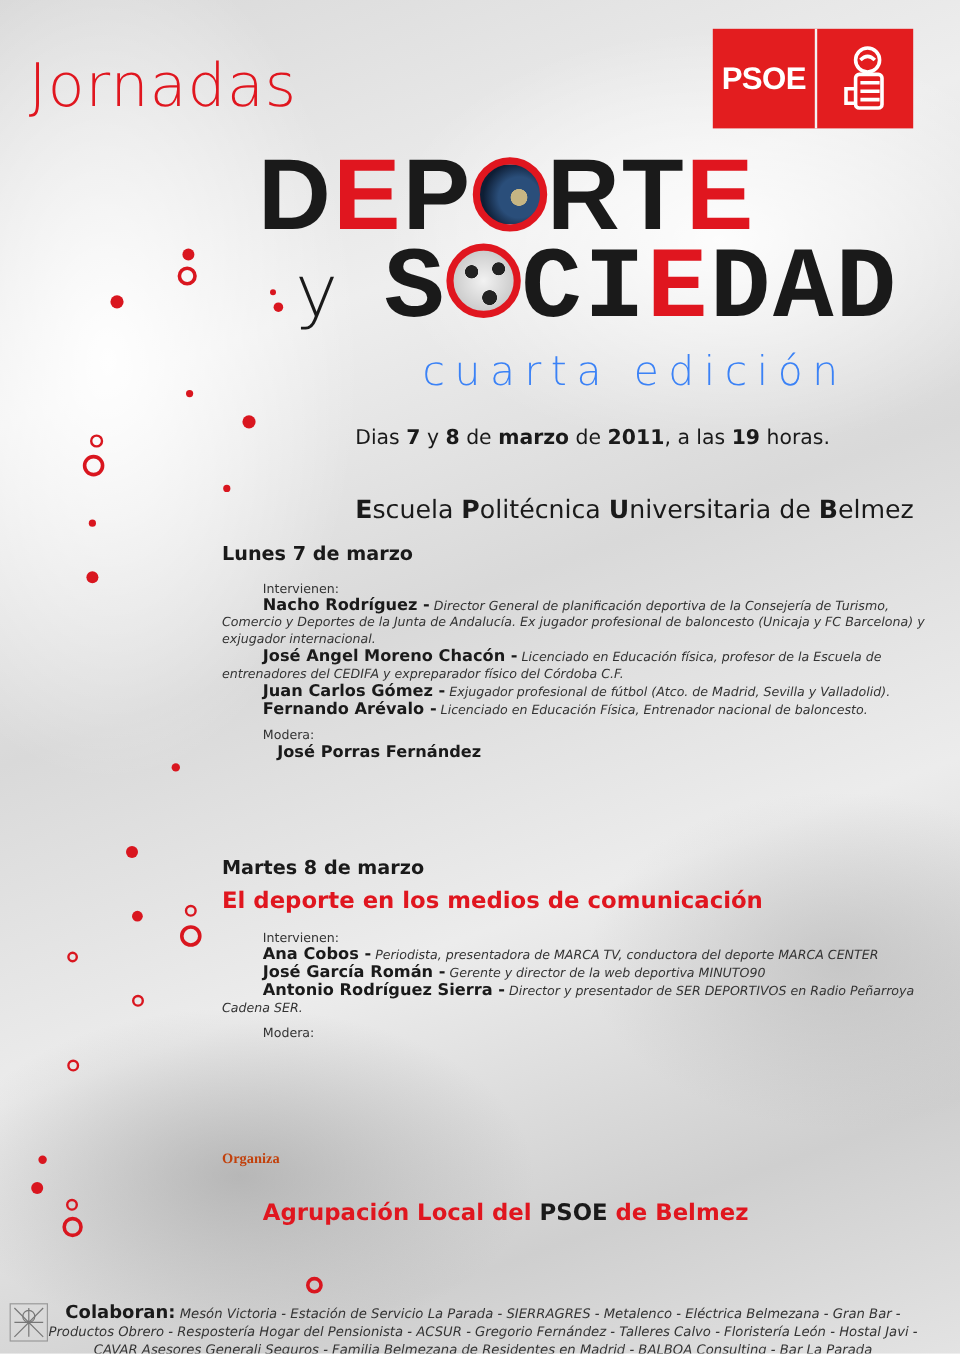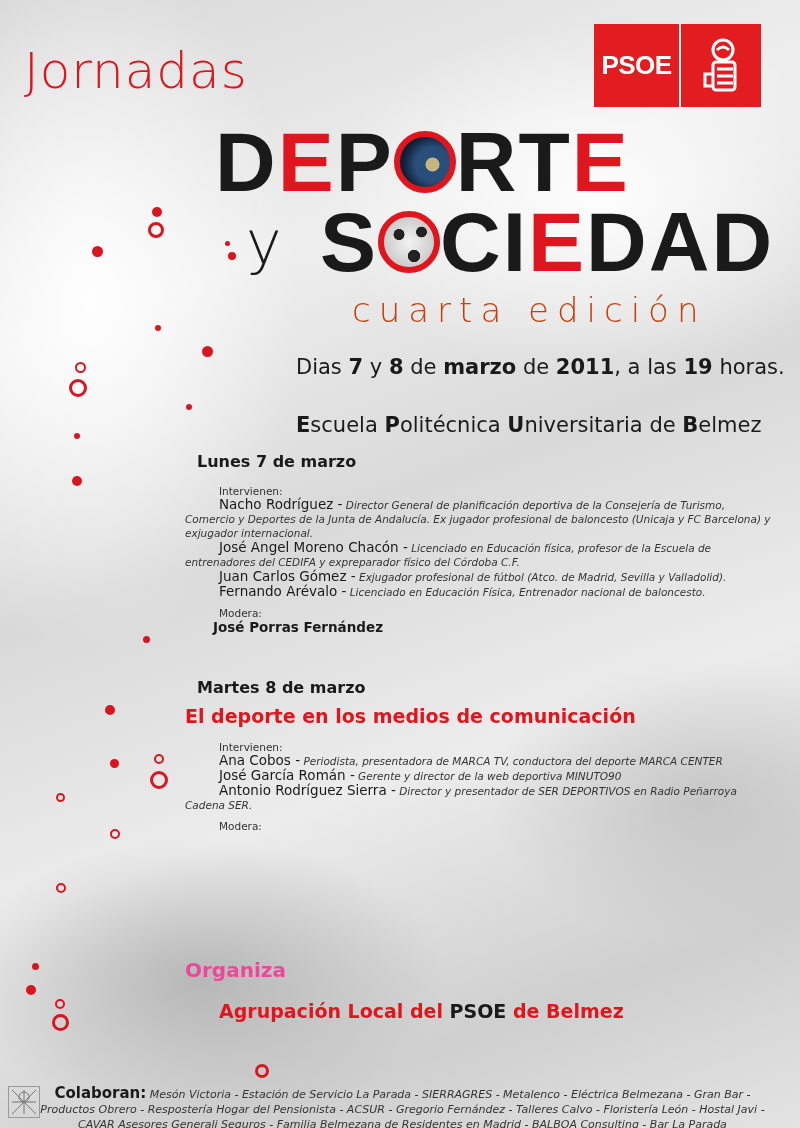--- a/index.html
+++ b/index.html
@@ -18,39 +18,39 @@
   .black { color:#1a1a1a; }
 
   
   .jornadas { left:24px; top:42px; font-size:50px; color:#e0161f; letter-spacing:1px; font-weight:300; }
   .logo { left:594px; top:24px; width:167px; height:83px; background:#e31d1f; display:flex; }
   .logo .txt { width:85px; display:flex; align-items:center; justify-content:center; color:#fff; font-weight:bold; font-size:26px; font-family:"Liberation Sans", sans-serif; letter-spacing:-0.5px; }
   .logo .sep { width:2px; background:#f3f3f3; }
   .logo .fist { flex:1; display:flex; align-items:center; justify-content:center; }
 
   .title1 { left:215px; top:120px; font-size:84px; font-weight:bold; font-family:"Liberation Sans", sans-serif; letter-spacing:2px; line-height:1; }
-  .title2 { left:320px; top:200px; font-size:84px; font-weight:bold; font-family:Liberation Sans, sans-serif; letter-spacing:2px; line-height:1; }
+  .title2 { left:320px; top:200px; font-size:84px; font-weight:bold; font-family:Liberation Mono, monospace; letter-spacing:2px; line-height:1; }
   .y-letter { left:246px; top:208px; font-size:60px; color:#1a1a1a; font-weight:300; }
   .ball { display:inline-block; width:62px; height:62px; border-radius:50%; vertical-align:baseline; border:6px solid #e0161f; box-sizing:border-box; position:relative; top:2px; }
   .globe { background: radial-gradient(circle at 65% 55%, #c6b583 0 16%, #2a4e7a 17% 40%, #0e1e35 70%); }
   .soccer { background: radial-gradient(circle at 30% 35%, #222 0 11%, transparent 12%), radial-gradient(circle at 75% 30%, #222 0 10%, transparent 11%), radial-gradient(circle at 60% 78%, #222 0 12%, transparent 13%), radial-gradient(circle, #f2f2f2 0, #bdbdbd 100%); }
-  .subtitle { left:352px; top:290px; font-size:34px; letter-spacing:8px; color:#c2410c; font-weight:300;text-align:center; }
+  .subtitle { left:352px; top:290px; font-size:34px; letter-spacing:8px; color:#3b82f6; font-weight:300;text-align:center; }
 
-  .dates { left:296px; top:355px; font-size:21px; color:#1a1a1a; }
+  .dates { left:296px; top:355px; font-size:17px; color:#1a1a1a; }
   .school { left:296px; top:413px; font-size:21px; color:#1a1a1a; }
 
   .section { left:185px; width:590px; }
-  .day { font-size:16px; font-weight:bold; color:#1a1a1a;margin-left:12px; }
+  .day { font-size:16px; font-weight:bold; color:#1a1a1a; }
   .topic { font-size:19px; font-weight:bold; color:#e0161f; margin-top:8px; }
   .speakers-label, .mod-label { font-size:10.5px; color:#333; margin-left:34px; }
   .speaker { font-size:10.5px; color:#333; line-height:14px; text-indent:34px; font-style:italic; }
-  .speaker .name { font-style:normal; font-weight:normal; font-size:13.5px; color:#1a1a1a; }
-  .mod-name { font-size:13.5px; font-weight:bold; color:#1a1a1a; margin-left:28px; }
+  .speaker .name { font-style:normal; font-weight:bold; font-size:13.5px; color:#1a1a1a; }
+  .mod-name { font-size:13.5px; font-weight:bold; color:#1a1a1a; margin-left:46px; }
 
-  .organiza { left:185px; top:958px; font-size:20px; font-weight:bold; color:#ec4899; }
+  .organiza { left:185px; top:958px; font-size:12px; font-weight:bold; color:#c2410c;font-family:Liberation Serif, serif; }
   .agrup { left:219px; top:1000px; font-size:19px; font-weight:bold; color:#e0161f; }
 
   .colab { left:30px; top:1086px; width:745px; text-align:center; font-size:11px; font-style:italic; color:#333; line-height:15px; }
   .colab .lbl { font-style:normal; font-weight:bold; font-size:15px; color:#1a1a1a; }
 
   .sig { left:8px; top:1086px; width:30px; height:30px; border:1px solid #999; }
 
   .dot { position:absolute; border-radius:50%; background:#d9161f; }
   .ring { position:absolute; border-radius:50%; border:3px solid #d9161f; box-sizing:border-box; }
 </style>
@@ -125,21 +125,21 @@
   <div class="day">Lunes 7 de marzo</div>
   <div class="speakers-label" style="margin-top:14px">Intervienen:</div>
   <div class="speaker"><span class="name">Nacho Rodríguez -</span><span> Director General de planificación deportiva de la Consejería de Turismo, Comercio y Deportes de la Junta de Andalucía. Ex jugador profesional de baloncesto (Unicaja y FC Barcelona) y exjugador internacional.</span></div>
   <div class="speaker"><span class="name">José Angel Moreno Chacón -</span><span> Licenciado en Educación física, profesor de la Escuela de entrenadores del CEDIFA y expreparador físico del Córdoba C.F.</span></div>
   <div class="speaker"><span class="name">Juan Carlos Gómez -</span><span> Exjugador profesional de fútbol (Atco. de Madrid, Sevilla y Valladolid).</span></div>
   <div class="speaker"><span class="name">Fernando Arévalo -</span><span> Licenciado en Educación Física, Entrenador nacional de baloncesto.</span></div>
   <div class="mod-label" style="margin-top:8px">Modera:</div>
   <div class="mod-name">José Porras Fernández</div>
 </div>
 
-<div class="abs section" style="top:678px">
+<div class="abs section" style="top:713px">
   <div class="day">Martes 8 de marzo</div>
   <div class="topic">El deporte en los medios de comunicación</div>
   <div class="speakers-label" style="margin-top:14px">Intervienen:</div>
   <div class="speaker"><span class="name">Ana Cobos -</span><span> Periodista, presentadora de MARCA TV, conductora del deporte MARCA CENTER</span></div>
   <div class="speaker"><span class="name">José García Román -</span><span> Gerente y director de la web deportiva MINUTO90</span></div>
   <div class="speaker"><span class="name">Antonio Rodríguez Sierra -</span><span> Director y presentador de SER DEPORTIVOS en Radio Peñarroya Cadena SER.</span></div>
   <div class="mod-label" style="margin-top:8px">Modera:</div>
 </div>
 
 <div class="abs organiza">Organiza</div>

